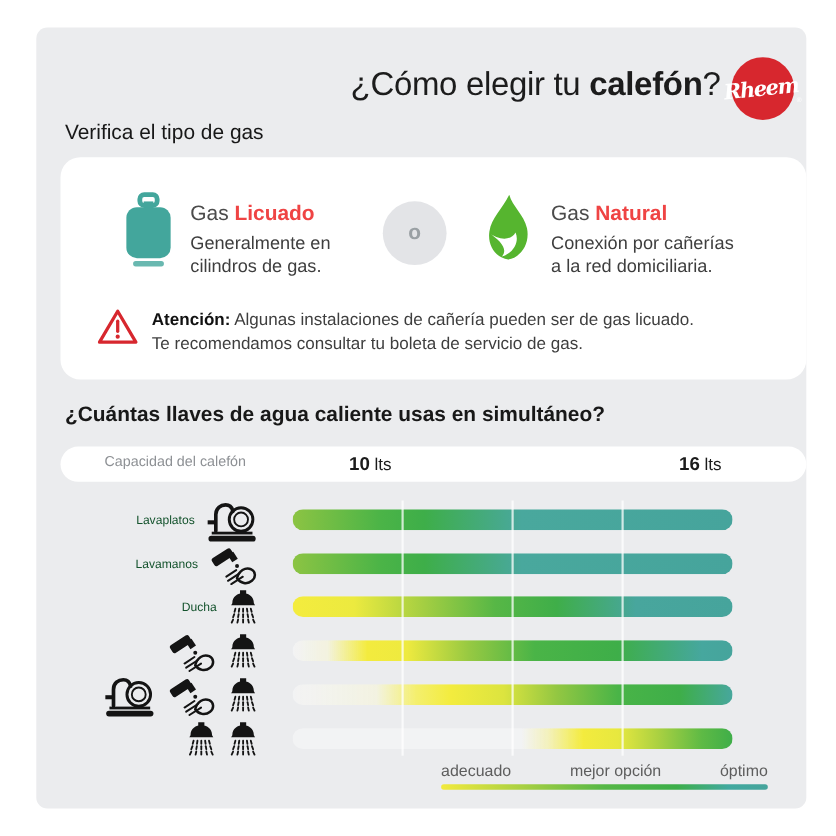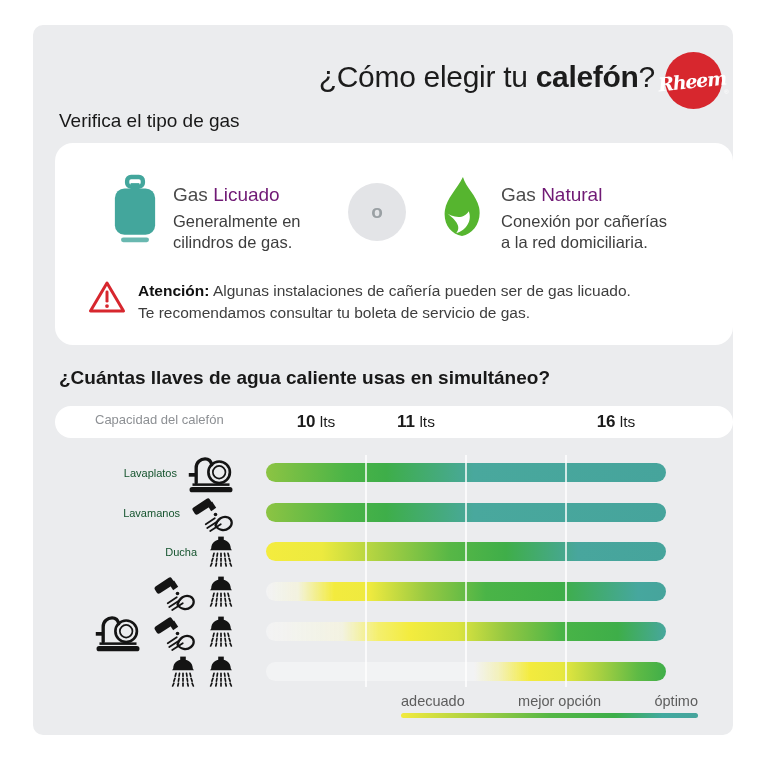--- a/index.html
+++ b/index.html
@@ -19,34 +19,34 @@
 
   
   .h1{position:absolute;left:44px;top:110px;font-size:19px;font-weight:normal;color:#181818;}
   .card{position:absolute;left:40px;top:143px;width:678px;height:202px;background:#fff;border-radius:18px;}
   .cyl-icon{position:absolute;left:99px;top:173px;width:42px;height:71px;}
   .flame-icon{position:absolute;left:428px;top:174px;width:38px;height:67px;}
   .gas-block{position:absolute;width:230px;}
   .gas-block.licuado{left:158px;top:184px;}
   .gas-block.natural{left:486px;top:184px;}
   .gas-title{font-size:19px;color:#4b4b4b;}
-  .gas-title .bold{font-weight:normal;color:#701a75;}
+  .gas-title .bold{font-weight:bold;color:#ef4444;}
   .gas-desc{font-size:16.5px;line-height:21px;color:#3e3e3e;margin-top:5px;}
   .or-circle{position:absolute;left:333px;top:183px;width:58px;height:58px;border-radius:50%;
              background:#e3e4e7;display:flex;align-items:center;justify-content:center;
              color:#9aa0a4;font-weight:bold;font-size:19px;}
   .warn-icon{position:absolute;left:73px;top:278px;width:38px;height:38px;}
   .warn-text{position:absolute;left:123px;top:280px;font-size:15.5px;line-height:22px;color:#3e3e3e;width:580px;}
   .warn-text .bold{font-weight:bold;color:#111;}
 
   
   .h2{position:absolute;left:44px;top:367px;font-size:19px;font-weight:bold;color:#181818;}
   .pill{position:absolute;left:40px;top:406px;width:678px;height:32px;background:#fff;border-radius:16px;}
   .pill-label{position:absolute;left:80px;top:404px;height:32px;line-height:32px;font-size:13px;color:#8d9094;}
-  .col-label{position:absolute;top:406px;height:48px;line-height:32px;width:80px;text-align:center;
+  .col-label{position:absolute;top:406px;height:48px;line-height:32px;width:80px;text-align:right;
              font-size:15.5px;color:#1b1b1b;}
   .col-label .num{font-weight:bold;font-size:17px;}
   .c0{left:261px}.c1{left:361px}.c2{left:461px}.c3{left:561px}
 
   .row-left{position:absolute;left:30px;width:190px;height:40px;display:flex;align-items:center;
             justify-content:flex-end;gap:10px;color:#141414;}
   .row-label{font-size:11px;color:#14532d;white-space:nowrap;}
   .rl0{top:453px}.rl1{top:493px}.rl2{top:532px}.rl3{top:572px}.rl4{top:612px}.rl5{top:652px}
   .ic-dish{width:48px;height:40px;flex:none;}
   .ic-hand{width:45px;height:38px;flex:none;}
@@ -161,21 +161,20 @@
   <svg class="warn-icon" style="color: rgb(215, 39, 46);">
       <use href="#icon-warning"></use>
     </svg>
   <div class="warn-text"><span class="bold">Atención:</span><span> Algunas instalaciones de cañería pueden ser de gas licuado.</span><br><span>Te recomendamos consultar tu boleta de servicio de gas.</span></div>
 
   <div class="h2">¿Cuántas llaves de agua caliente usas en simultáneo?</div>
 
   <div class="pill"></div>
   <div class="pill-label">Capacidad del calefón</div>
   <div class="col-label c0"><span class="num">10</span><span> lts</span></div>
-  <div class="col-label c1"><span class="num">11</span><span> lts</span></div>
   <div class="col-label c3"><span class="num">16</span><span> lts</span></div>
 
   <div class="row-left rl0">
     <span class="row-label">Lavaplatos</span>
     <svg class="ic-dish">
         <use href="#icon-dish-sink"></use>
       </svg>
   </div>
   <div class="row-left rl1">
     <span class="row-label">Lavamanos</span>

